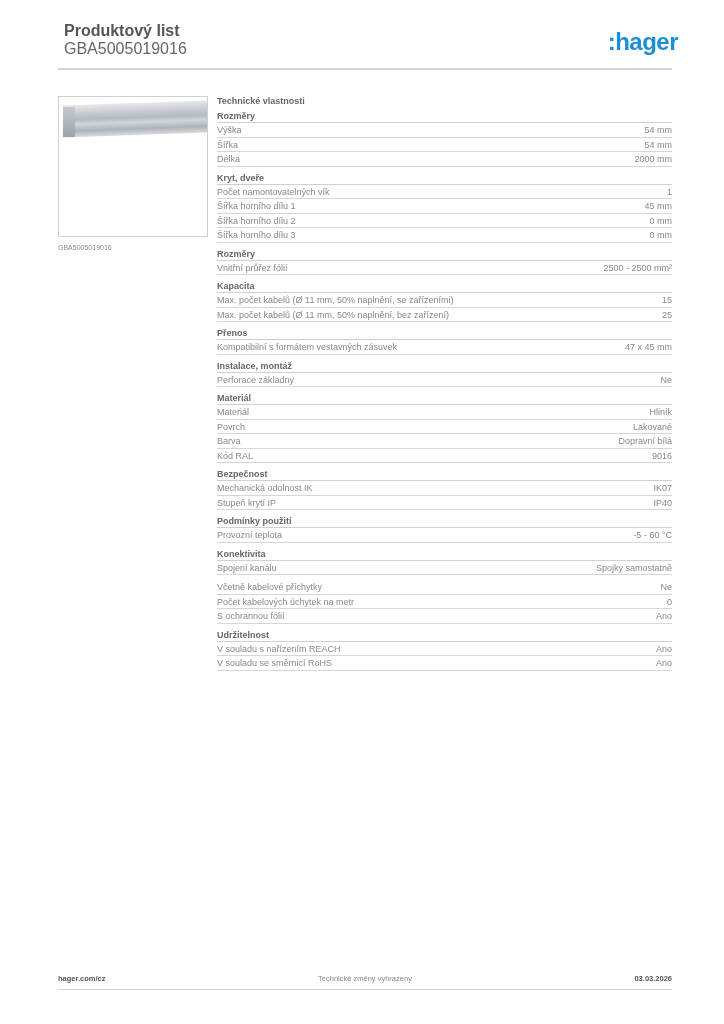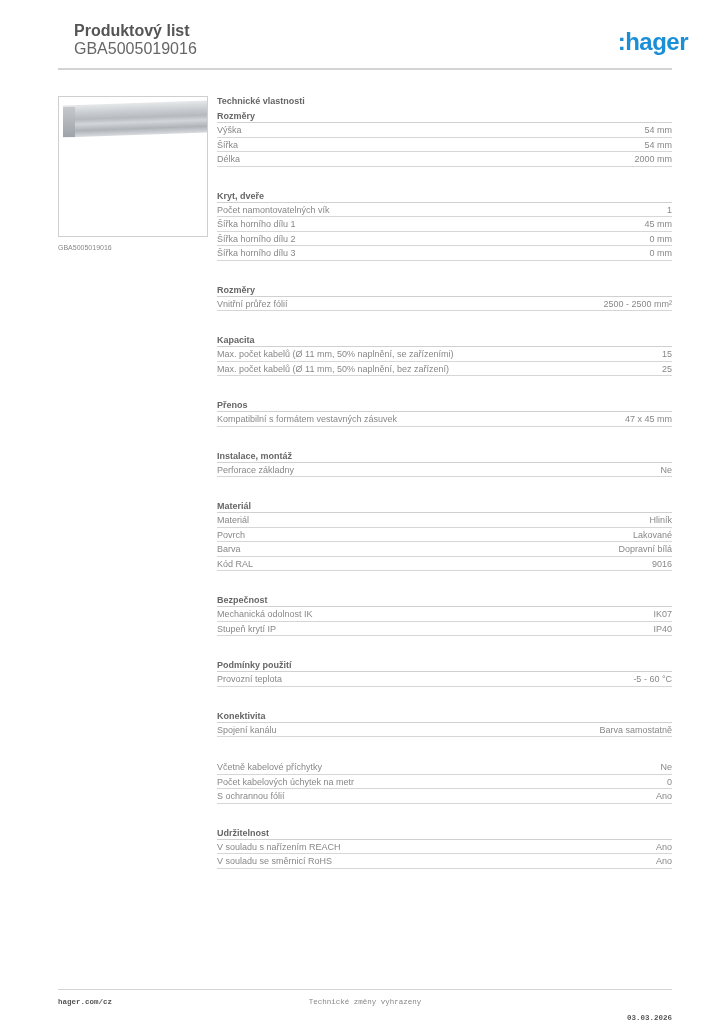--- a/index.html
+++ b/index.html
@@ -1,43 +1,43 @@
 <!DOCTYPE html>
 <html><head>
   <meta charset="utf-8">
   <style>
     * { box-sizing: border-box; margin: 0; padding: 0; }
     html, body { width: 724px; height: 1024px; background: #ffffff; }
     body { position: relative; font-family: "Liberation Sans", sans-serif; color: #555; overflow: hidden; }
 
-    .header { position: absolute; left: 74px; top: 22px; width: 614px; }
+    .header { position: absolute; left: 64px; top: 22px; width: 614px; }
     .title { font-size: 16px; font-weight: bold; color: #555; line-height: 18px; }
     .subtitle { font-size: 16px; color: #666; line-height: 18px; }
     .logo { position: absolute; right: 0; top: 8px; font-size: 24px; font-weight: bold; color: #1a8fd8; letter-spacing: -0.5px; line-height: 24px; }
     .header-rule { position: absolute; left: 58px; top: 68px; width: 614px; height: 2px; background: #d4d4d4; }
 
     .product-image { position: absolute; left: 58px; top: 96px; width: 150px; height: 141px; border: 1px solid #cfcfcf; background: #fff; overflow: hidden; }
     .rail { position: absolute; left: 4px; top: 6px; width: 150px; height: 32px;
       background: linear-gradient(180deg, #e6e8ea 0%, #c9cdd1 25%, #b5babf 45%, #d2d6da 60%, #aeb3b8 80%, #d9dcdf 100%);
       transform: skewY(-2deg); }
     .rail-end { position: absolute; left: 4px; top: 10px; width: 12px; height: 30px; background: linear-gradient(180deg,#c5c9cd,#9da3a9); }
     .image-caption { position: absolute; left: 58px; top: 244px; font-size: 7px; color: #888; }
 
     .specs { position: absolute; left: 217px; top: 96px; width: 455px; }
     .specs-title { font-size: 9px; font-weight: bold; color: #666; height: 12px; margin-bottom: 2px; }
-    .group { margin-bottom: 23px; }
+    .group { margin-bottom: 5px; }
     .group-title { font-size: 9px; font-weight: bold; color: #666; height: 13px; line-height: 12px; border-bottom: 1.5px solid #d0d0d0; }
     .row { display: flex; justify-content: space-between; font-size: 9px; color: #888; height: 14.5px; line-height: 14px; border-bottom: 1.5px solid #d6d6d6; }
     .row .v { text-align: right; }
 
     .footer-rule { position: absolute; left: 58px; top: 989px; width: 614px; height: 1px; background: #d4d4d4; }
-    .footer { position: absolute; left: 58px; top: 998px; width: 614px; height: 12px; font-size: 7.5px; font-family: Liberation Mono, monospace; }
+    .footer { position: absolute; left: 58px; top: 974px; width: 614px; height: 12px; font-size: 7.5px; }
     .footer-left { position: absolute; left: 0; font-weight: bold; color: #555; }
     .footer-center { position: absolute; left: 0; right: 0; text-align: center; color: #888; }
-    .footer-right { position: absolute; right: 0; font-weight: bold; color: #555; margin-top: 16px; }
+    .footer-right { position: absolute; right: 0; font-weight: bold; color: #555; }
   </style>
 </head>
 <body>
 
 <div class="header">
   <div class="title">Produktový list</div>
   <div class="subtitle">GBA5005019016</div>
   <div class="logo">:hager</div>
 </div>
 <div class="header-rule"></div>
@@ -151,21 +151,21 @@
         <div class="group-title">Podmínky použití</div>
         <div class="row">
           <span class="l">Provozní teplota</span>
           <span class="v">-5 - 60 °C</span>
         </div>
       </div>
       <div class="group">
         <div class="group-title">Konektivita</div>
         <div class="row">
           <span class="l">Spojení kanálu</span>
-          <span class="v">Barva samostatně</span>
+          <span class="v">Spojky samostatně</span>
         </div>
       </div>
       <div class="group">
         <div class="row">
           <span class="l">Včetně kabelové příchytky</span>
           <span class="v">Ne</span>
         </div>
         <div class="row">
           <span class="l">Počet kabelových úchytek na metr</span>
           <span class="v">0</span>

